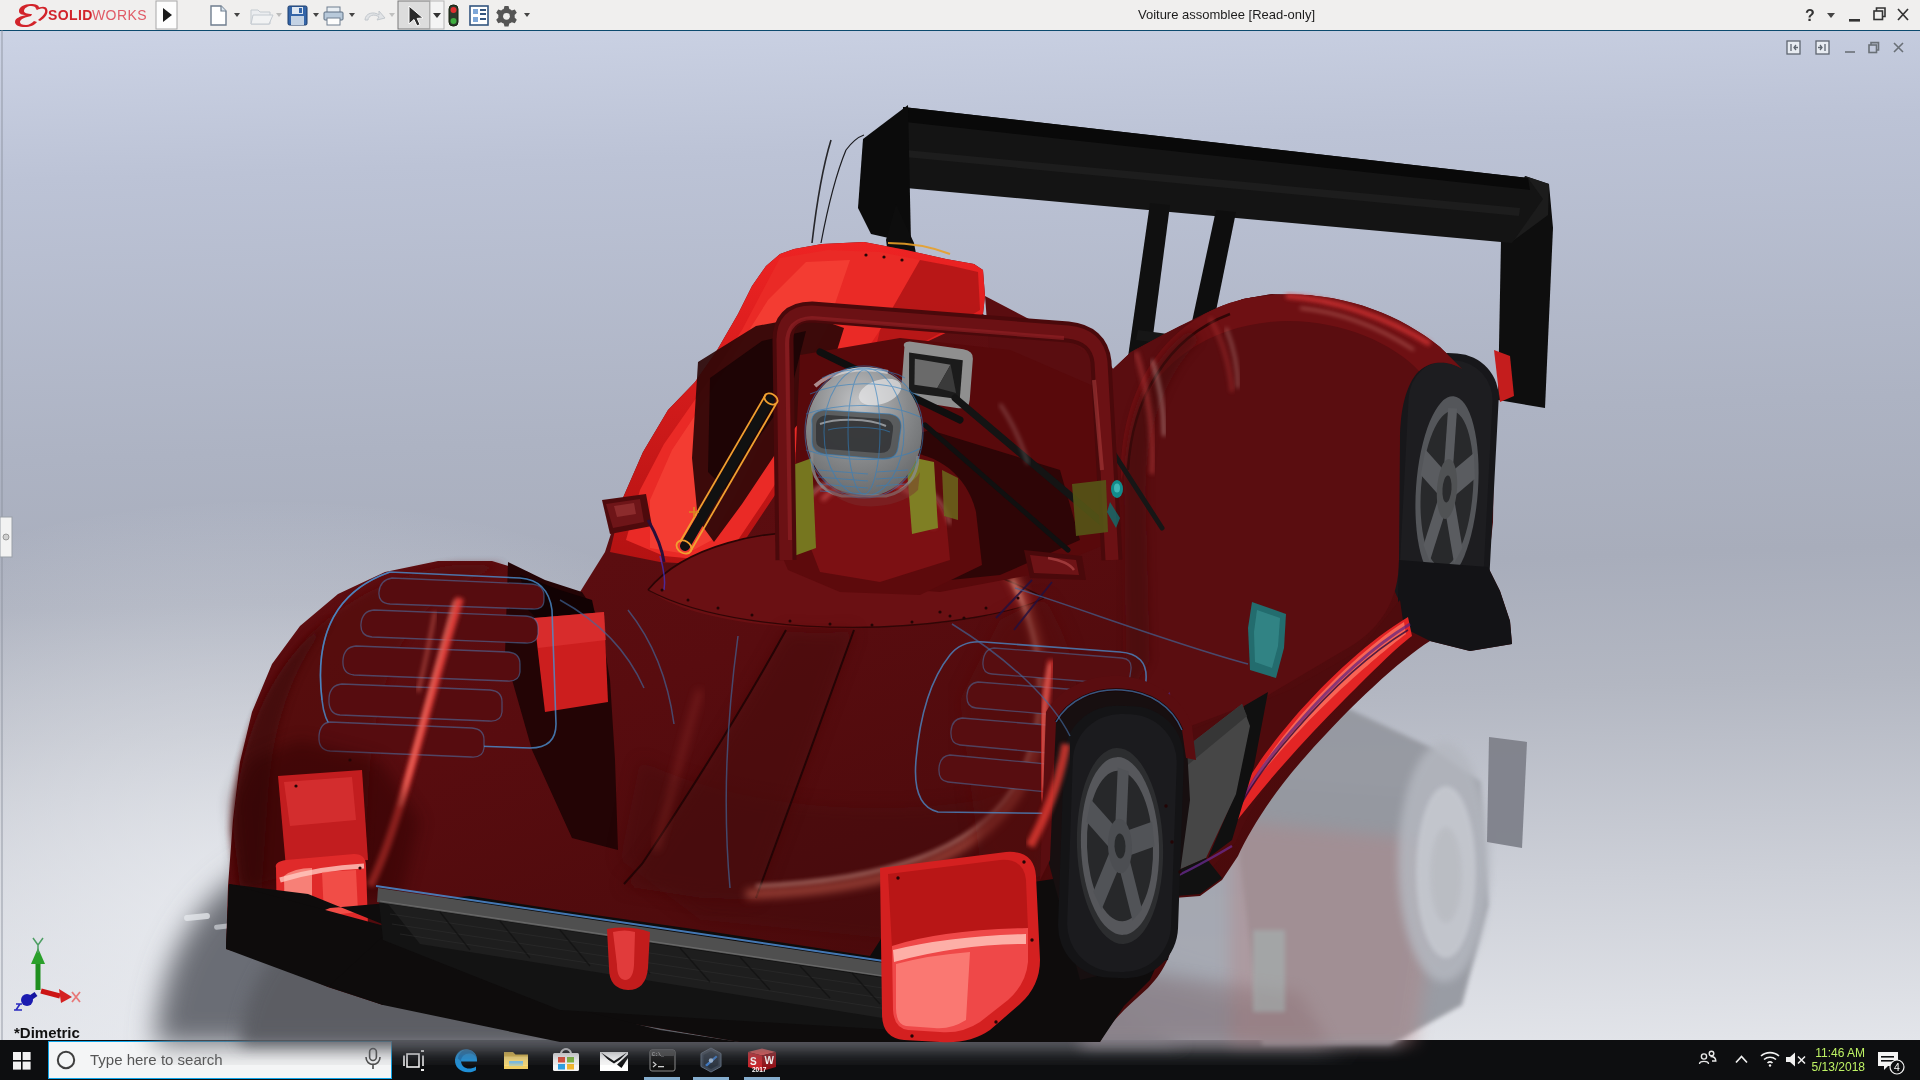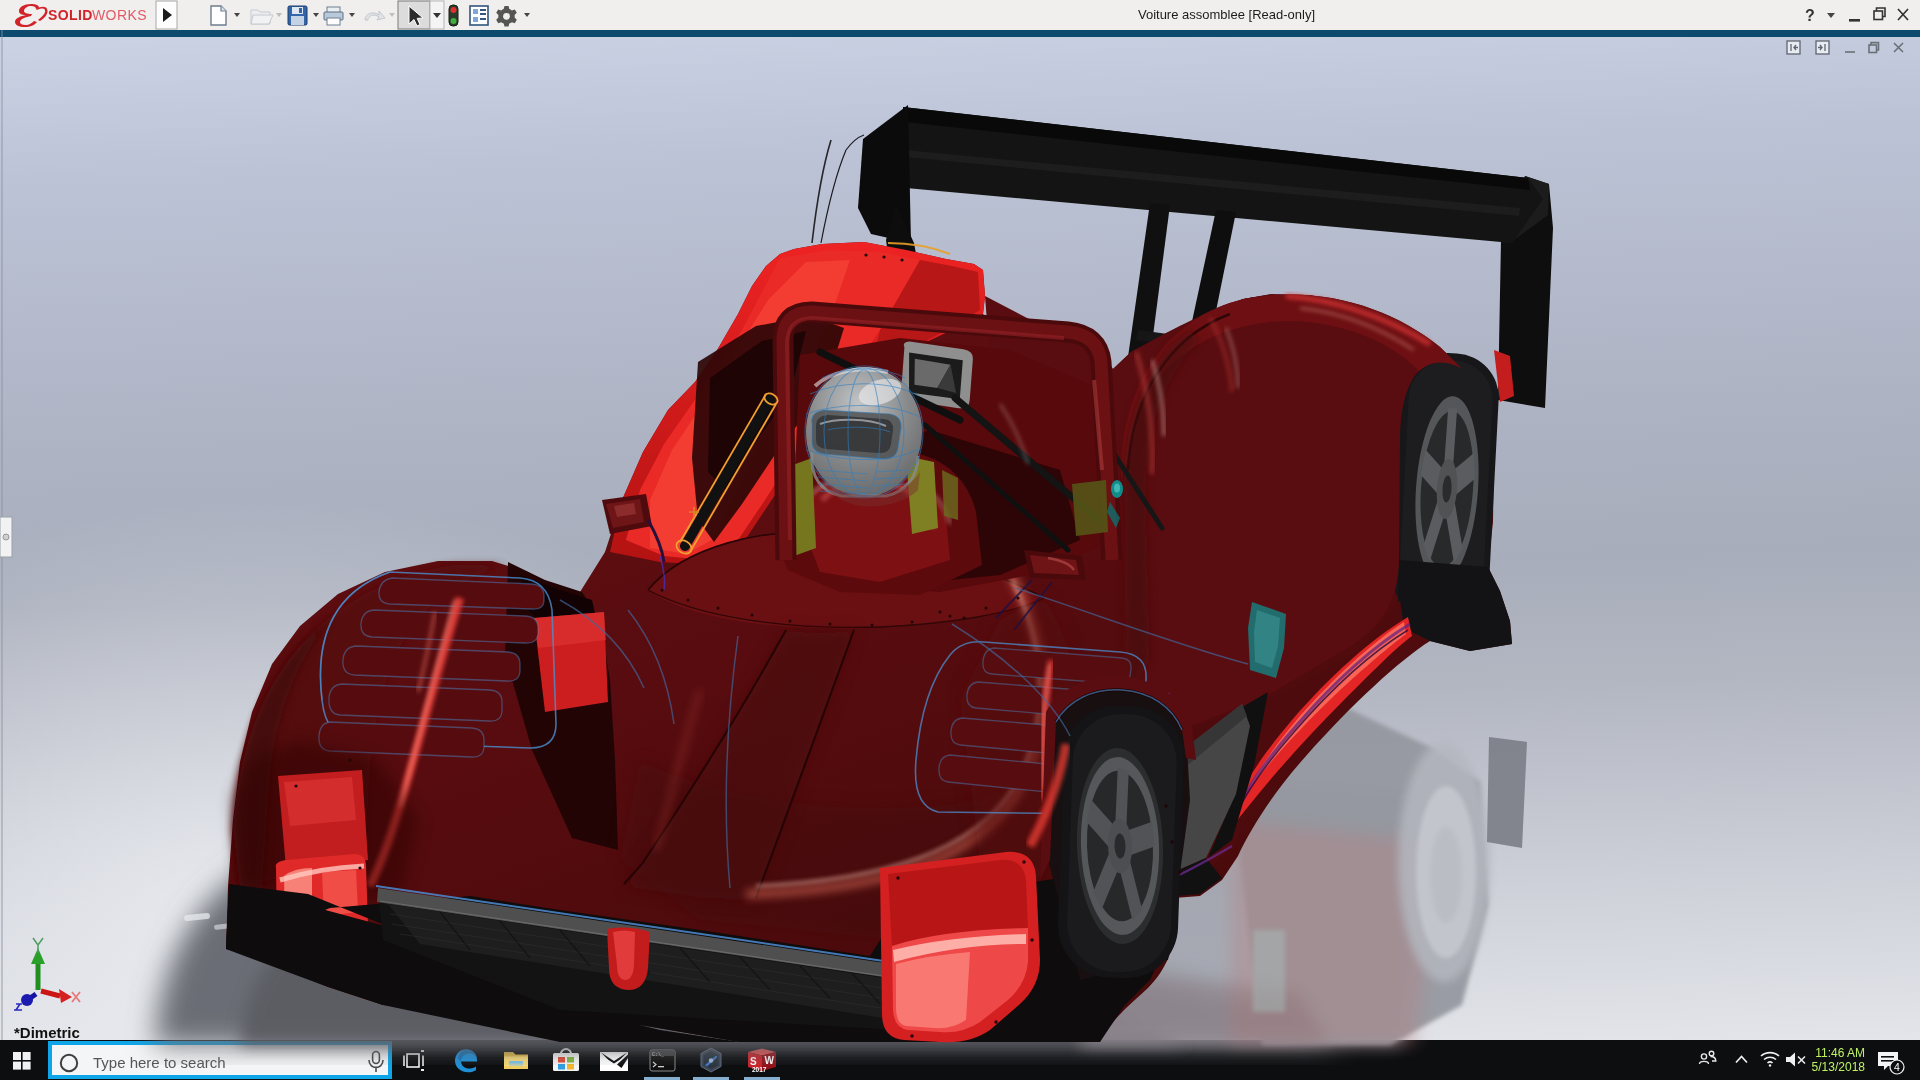--- a/index.html
+++ b/index.html
@@ -1,26 +1,26 @@
 <!DOCTYPE html>
 <html><head>
 <meta charset="utf-8">
 <style>
   html,body{margin:0;padding:0;width:1920px;height:1080px;overflow:hidden;
     font-family:"Liberation Sans",sans-serif;background:#fff}
   .abs{position:absolute}
-  #titlebar{position:absolute;top:0;left:0;width:1920px;height:30px;background:#f0efee;border-bottom:7px solid #0c4a6e}
+  #titlebar{position:absolute;top:0;left:0;width:1920px;height:30px;background:#f0efee;border-bottom:1px solid #0c4a6e}
   #viewport{position:absolute;top:30px;left:0;width:1920px;height:1010px;
     background:
       radial-gradient(1100px 700px at 14% 88%, rgba(238,240,244,0.85) 0%, rgba(238,240,244,0) 60%),
       linear-gradient(178deg,#ccd3e5 0%,#bcc3d6 14%,#adb3c3 40%,#a8adbb 54%,#b3b7c2 66%,#cdd0d8 84%,#e3e5ea 100%);}
   #taskbar{position:absolute;top:1040px;left:0;width:1920px;height:40px;background:#0d0e10}
   #scene{position:absolute;top:0;left:0;z-index:5}
   #titlebar .ttl{position:absolute;top:7px;left:1015px;width:300px;text-align:right;font-size:13px;color:#1c1c1c}
-  #searchbox{position:absolute;left:48px;top:1px;width:344px;height:38px;background:#f4f5f6;border:4px solid #0ea5e9;box-sizing:border-box}
+  #searchbox{position:absolute;left:48px;top:1px;width:344px;height:38px;background:#f4f5f6;border:1px solid #0ea5e9;box-sizing:border-box}
   #searchbox .stext{position:absolute;left:41px;top:9px;font-size:15px;color:#565656}
   .trayt{position:absolute;color:#bef264;font-size:12px;text-align:right;width:70px}
 </style>
 </head>
 <body>
 <div id="viewport"></div>
 <svg id="scene" width="1920" height="1080" viewBox="0 0 1920 1080">
 <defs>
   <linearGradient id="maroon" x1="0" y1="0" x2="0.6" y2="1">
     <stop offset="0" stop-color="#651013"></stop>

